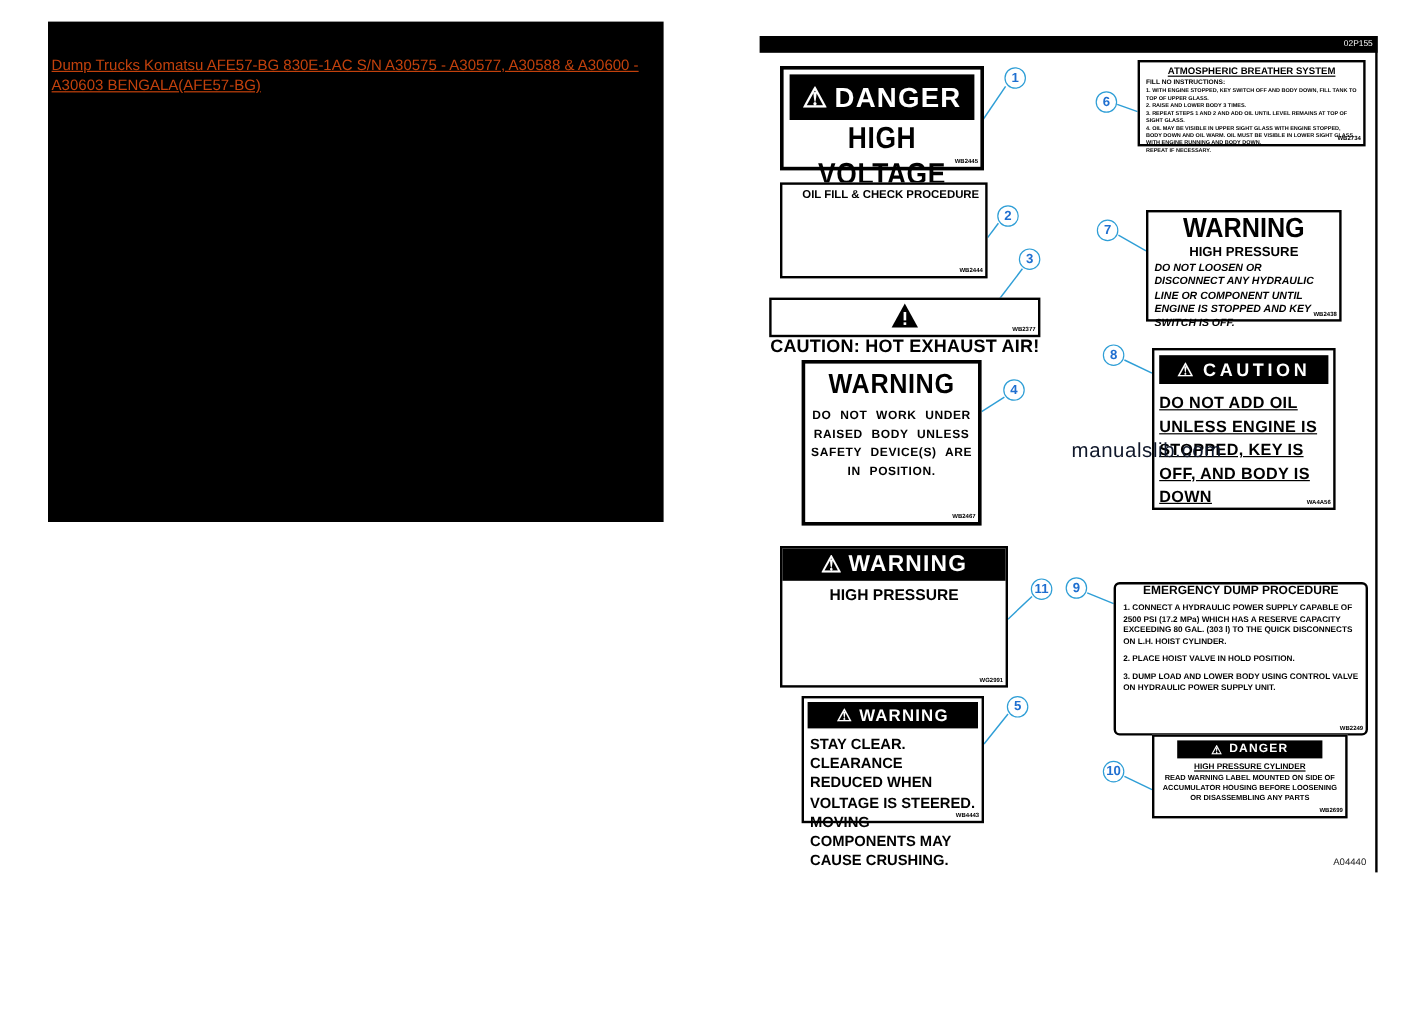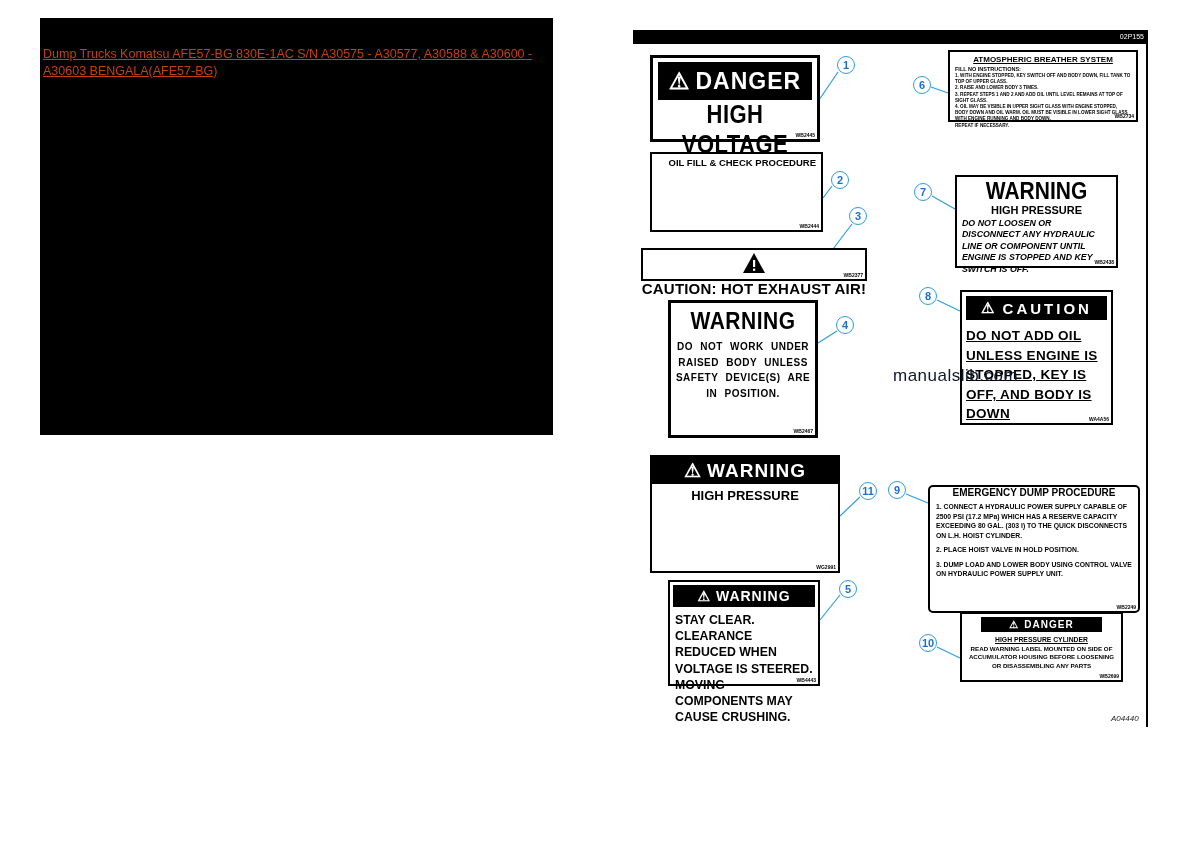--- a/index.html
+++ b/index.html
@@ -40,21 +40,21 @@
     background:#000; color:#fff;
     font-size:7px; line-height:14px;
     text-align:right; padding-right:4px;
   }
   .panel-right-border {
     position:absolute; right:0; top:0;
     width:2px; height:697px; background:#000;
   }
   .figure-code {
     position:absolute; left:478px; top:684px;
-    font-size:8px; font-style:italic; color:#222;
+    font-size:8px; color:#222;
   }
 
   
   .decal { position:absolute; background:#fff; }
   .decal .part-code {
     position:absolute; right:2px; bottom:1px;
     font-size:5px; font-weight:bold; color:#000;
   }
   .black-bar {
     background:#000; color:#fff;

